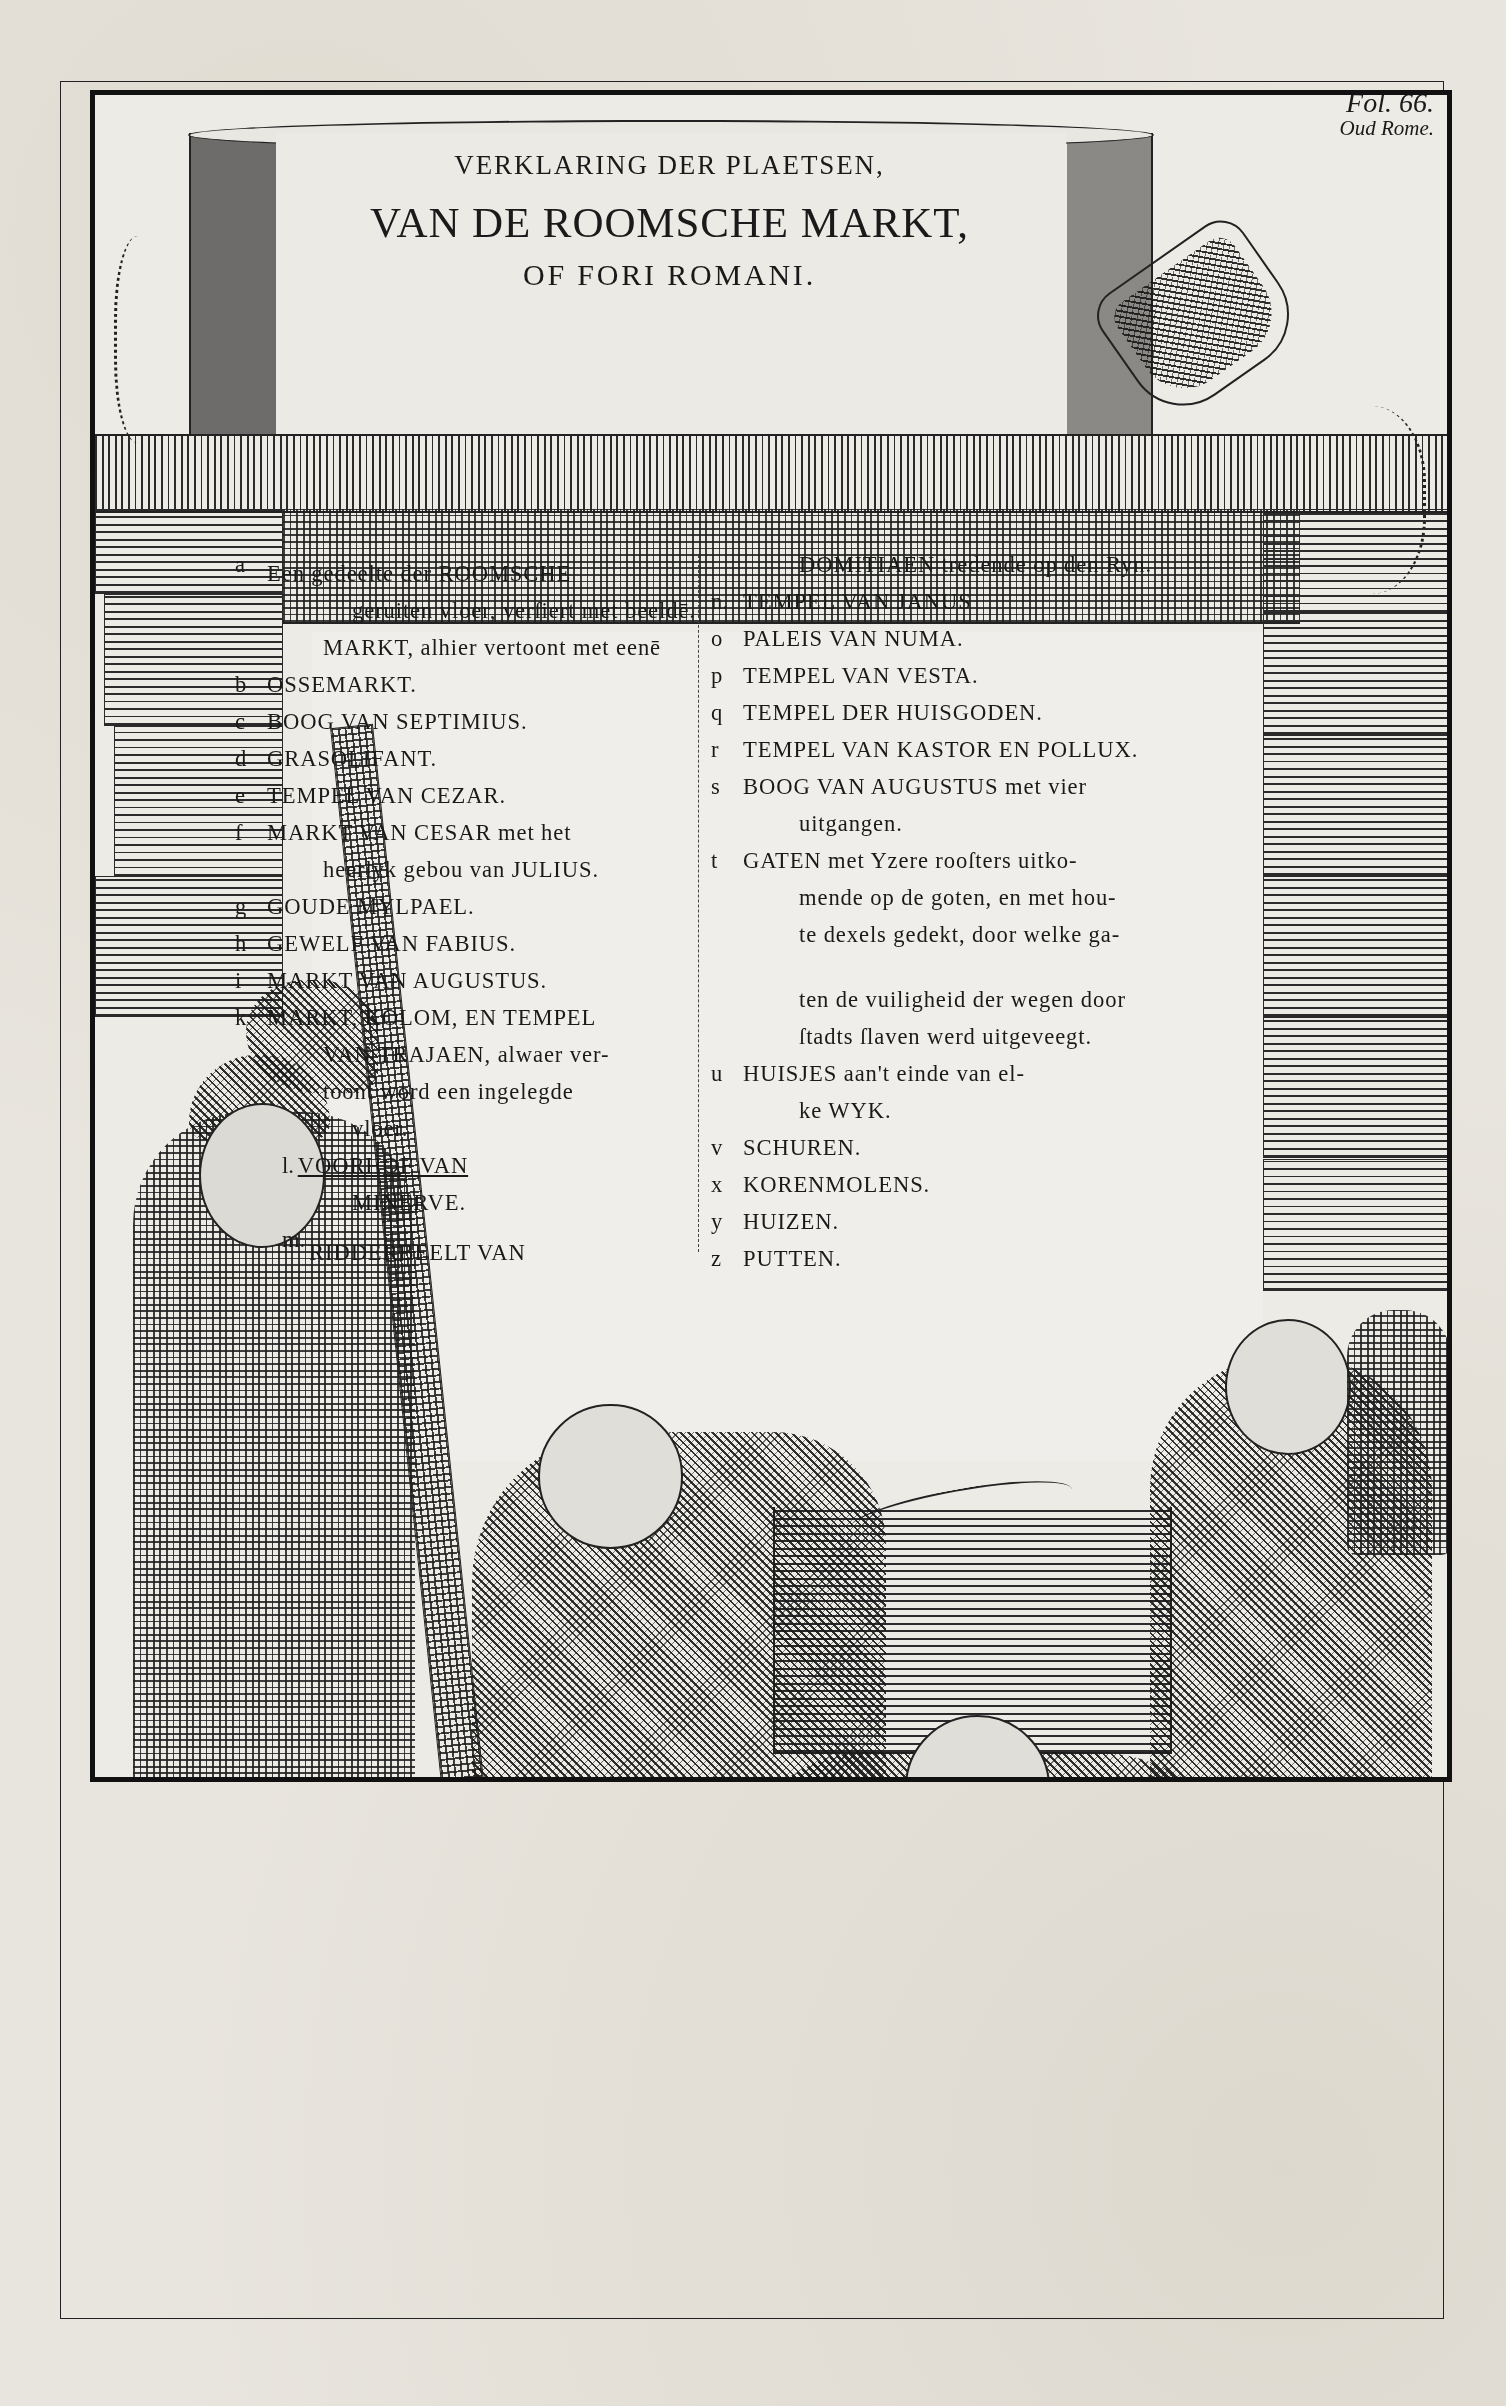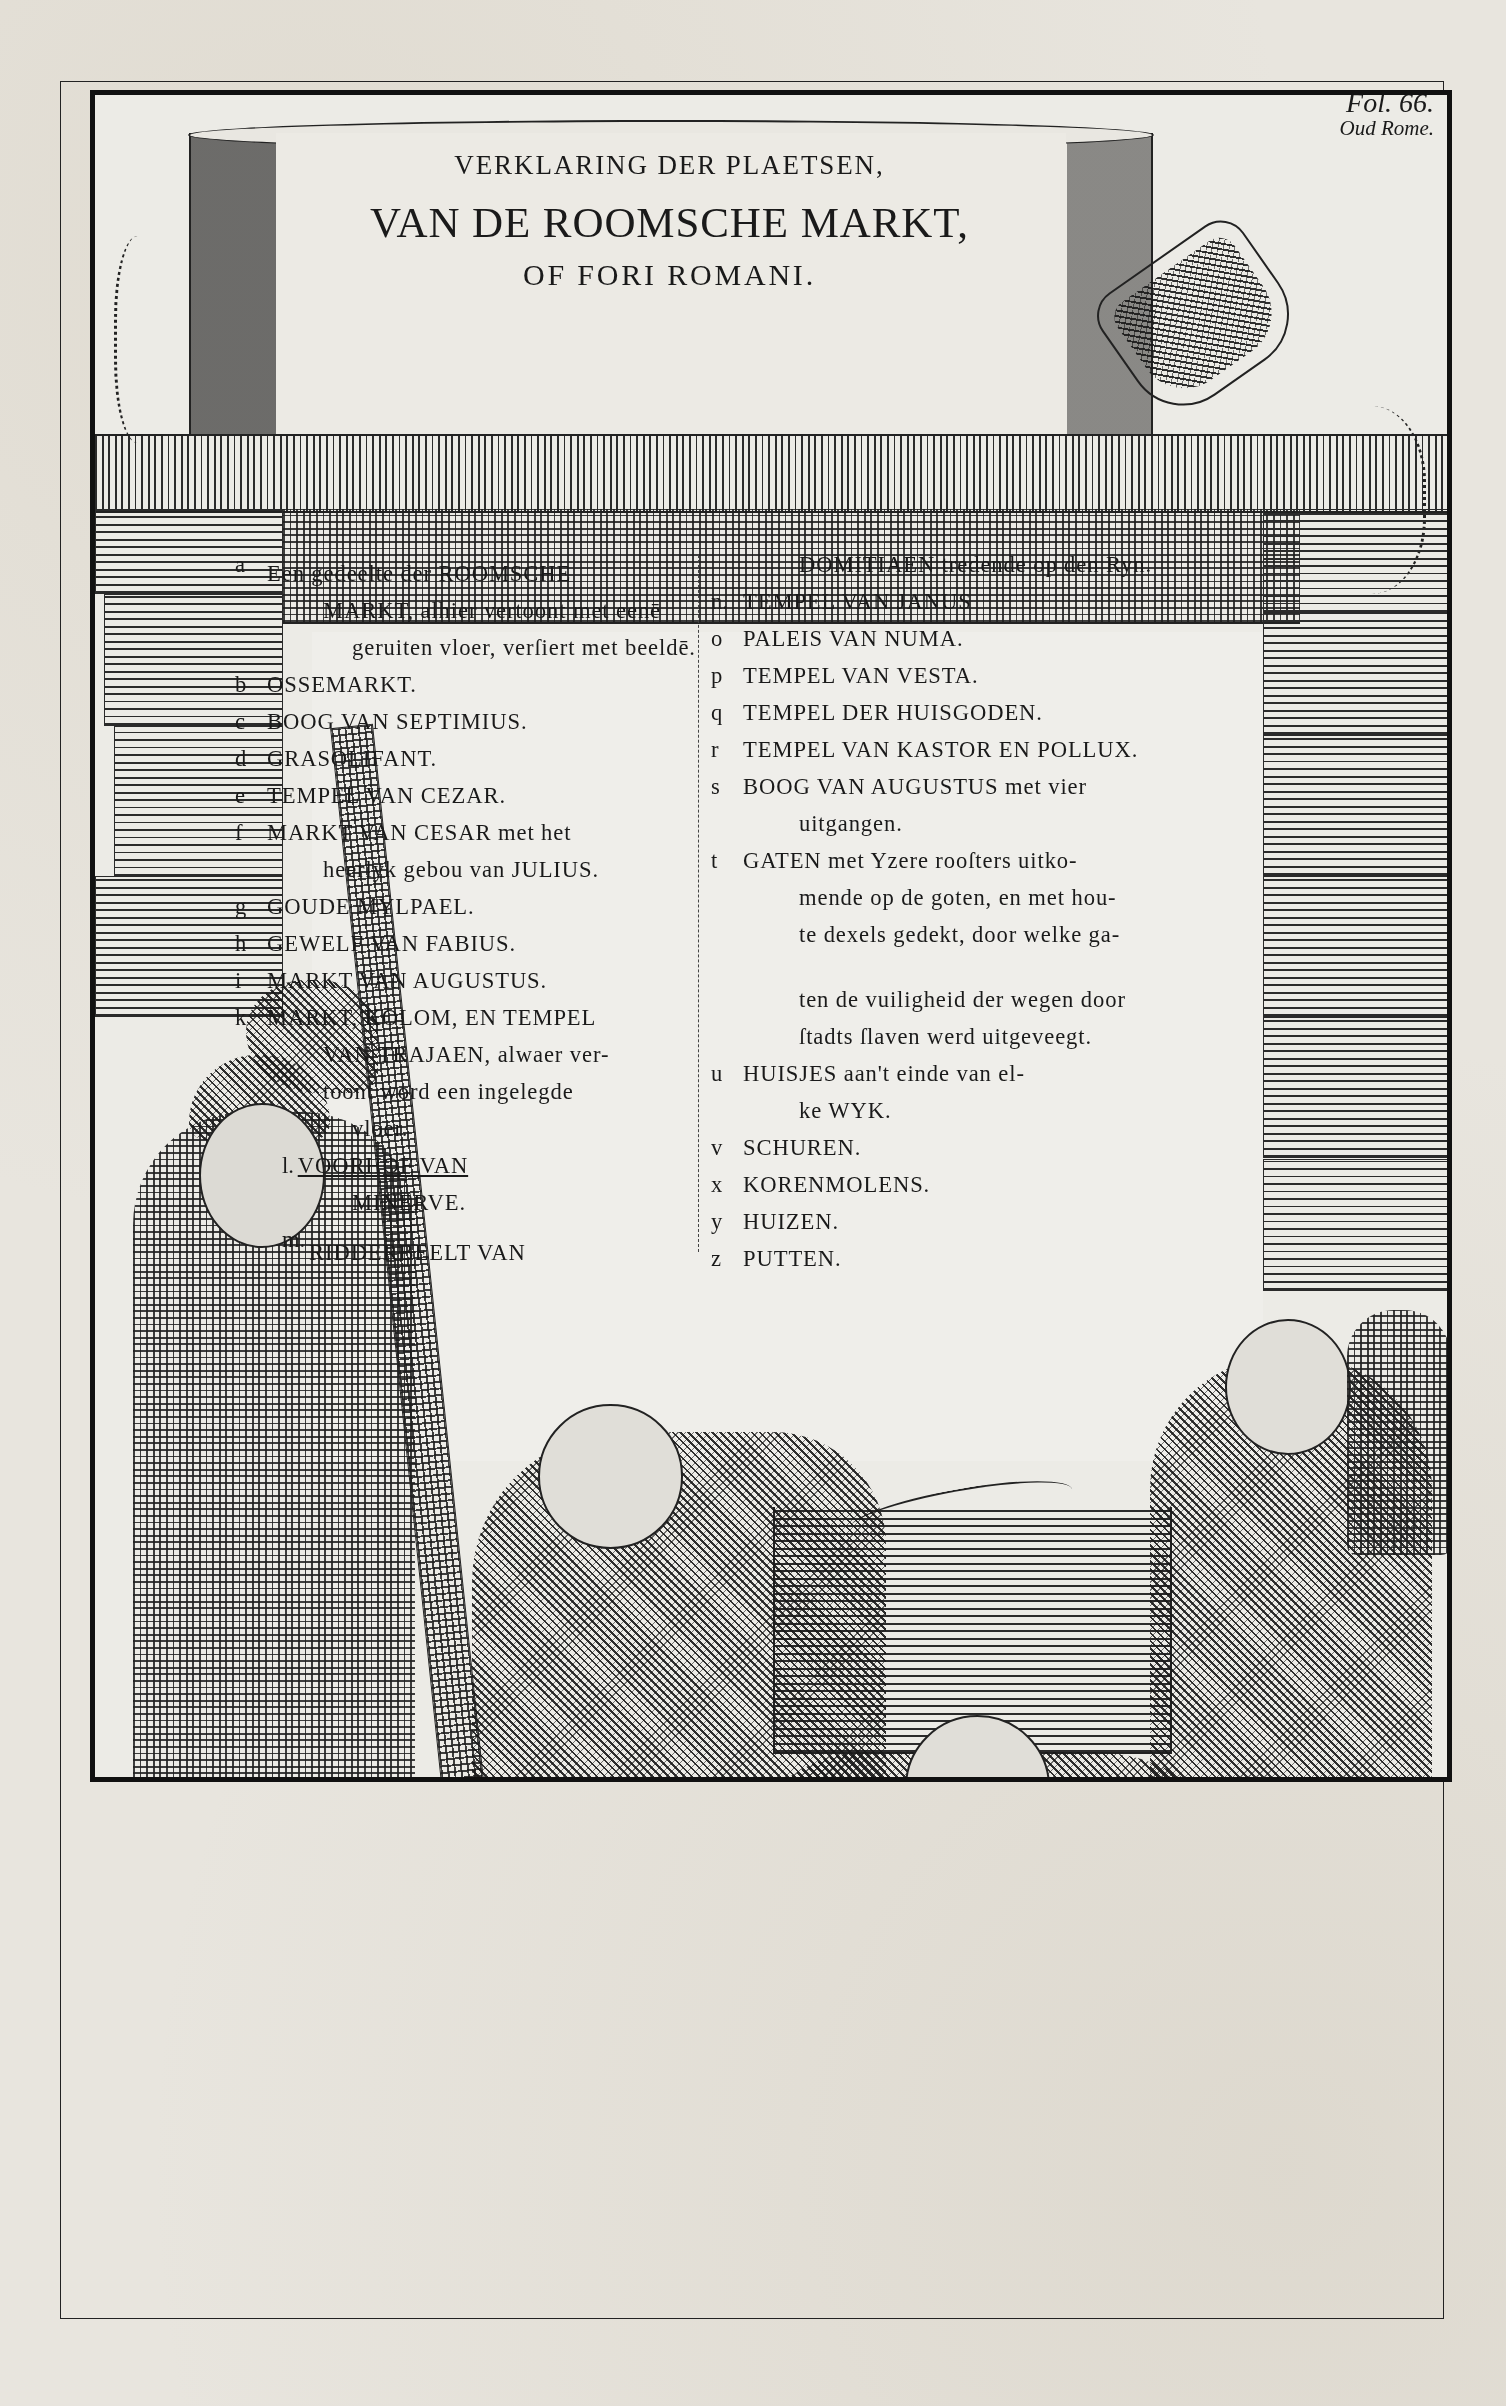--- a/index.html
+++ b/index.html
@@ -292,25 +292,25 @@
 
 <div class="legend">
   <div class="divider"></div>
   <div class="col col-left" id="col-left">
       <div class="row">
         <span class="letter">a</span>
         <span class="sc" style="padding-left: 0px; margin-top: 9px;">Een gedeelte der ROOMSCHE</span>
       </div>
       <div class="row">
         <span class="letter"></span>
+        <span class="sc" style="padding-left: 85px;">geruiten vloer, verſiert met beeldē.</span>
+      </div>
+      <div class="row">
+        <span class="letter"></span>
         <span class="sc" style="padding-left: 56px;">MARKT, alhier vertoont met eenē</span>
-      </div>
-      <div class="row">
-        <span class="letter"></span>
-        <span class="sc" style="padding-left: 85px;">geruiten vloer, verſiert met beeldē.</span>
       </div>
       <div class="row">
         <span class="letter">b</span>
         <span class="sc" style="padding-left: 0px;">OSSEMARKT.</span>
       </div>
       <div class="row">
         <span class="letter">c</span>
         <span class="sc" style="padding-left: 0px;">BOOG VAN SEPTIMIUS.</span>
       </div>
       <div class="row">

